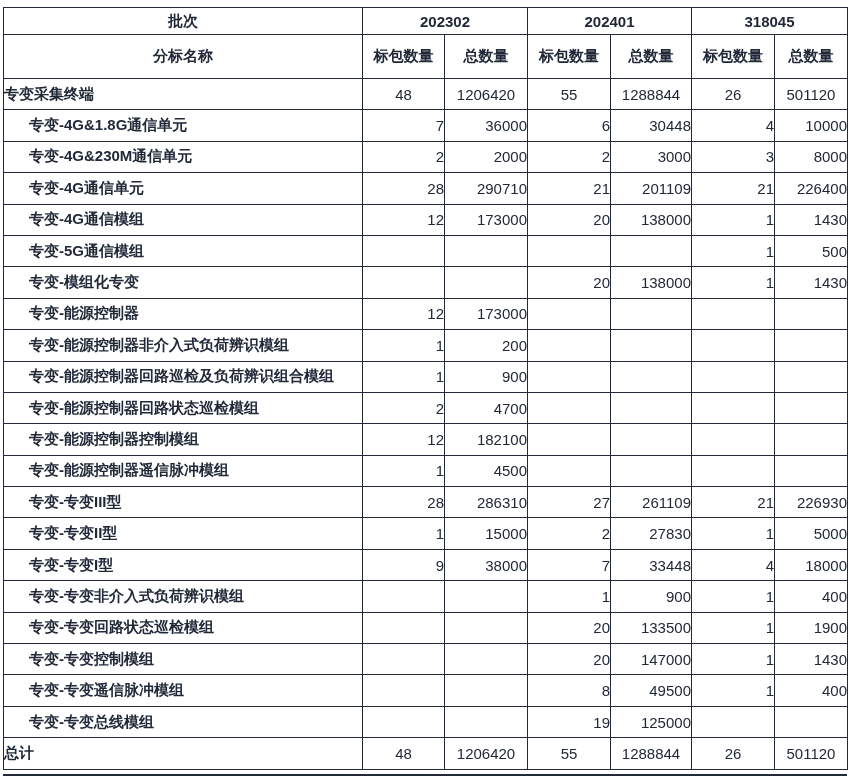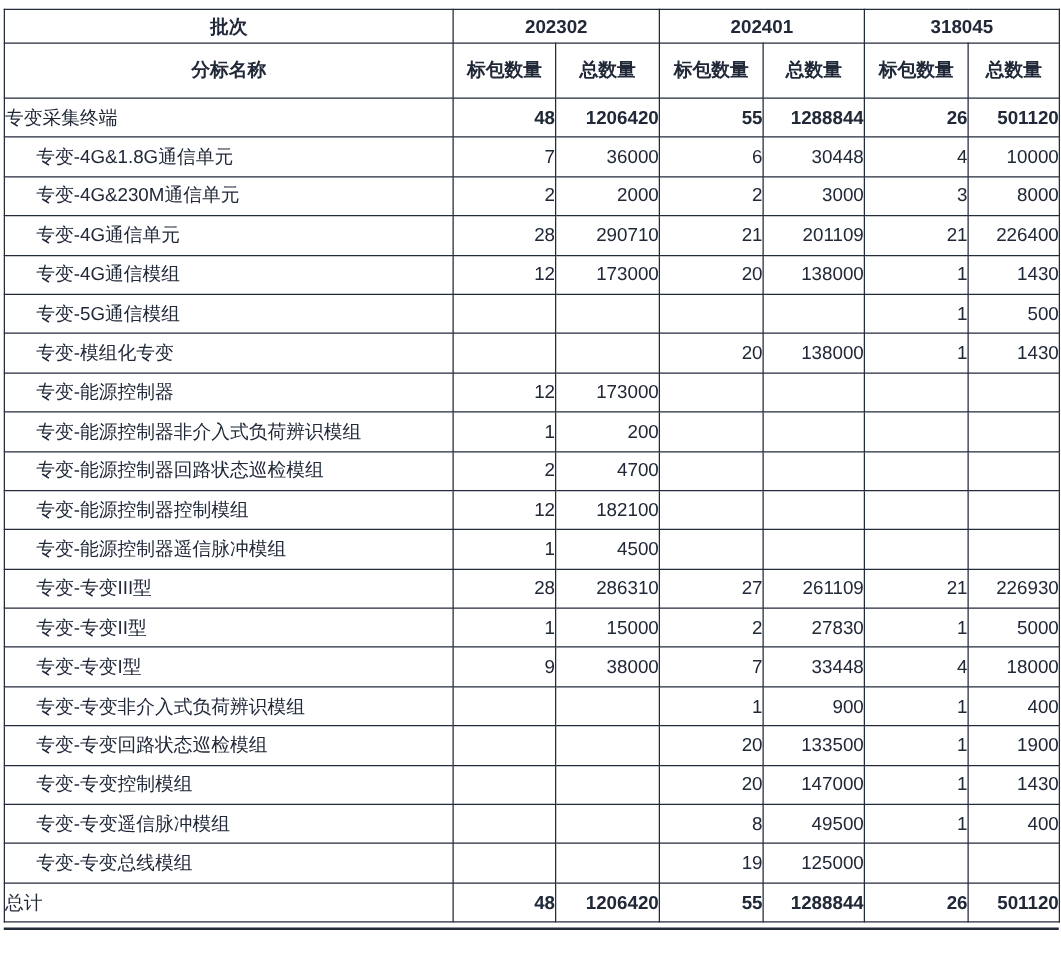--- a/index.html
+++ b/index.html
@@ -14,24 +14,24 @@
   }
   table.grid th, table.grid td{
     border:1.5px solid #232a3a;
     padding:0;overflow:hidden;white-space:nowrap;
     font-size:15px;vertical-align:middle;
   }
   thead tr.r1{height:27px;}
   thead tr.r2{height:44px;}
   tbody tr{height:31.4px;}
   thead th{font-weight:bold;text-align:center;}
-  td.name{text-align:left;padding-left:7px;}
+  td.name{text-align:left;padding-left:7px;font-weight:bold;}
   td.name.lvl1{padding-left:25px;margin-top:16px;}
   td.num{text-align:right;padding-right:8px;}
-  td.num.b{font-weight:bold;}
+  td.num.b{font-weight:normal;text-align:center;}
   .double-rule{
     width:844px;margin-left:3px;height:4px;
     border-bottom:2.5px solid #232a3a;
   }
 </style>
 </head>
 <body>
 
 <div class="page">
   <table class="grid">
@@ -137,20 +137,29 @@
         <tr>
           <td class="name lvl1">专变-能源控制器非介入式负荷辨识模组</td>
           <td class="num">1</td>
           <td class="num">200</td>
           <td class="num"></td>
           <td class="num"></td>
           <td class="num"></td>
           <td class="num"></td>
         </tr>
         <tr>
+          <td class="name lvl1">专变-能源控制器回路巡检及负荷辨识组合模组</td>
+          <td class="num">1</td>
+          <td class="num">900</td>
+          <td class="num"></td>
+          <td class="num"></td>
+          <td class="num"></td>
+          <td class="num"></td>
+        </tr>
+        <tr>
           <td class="name lvl1">专变-能源控制器回路状态巡检模组</td>
           <td class="num">2</td>
           <td class="num">4700</td>
           <td class="num"></td>
           <td class="num"></td>
           <td class="num"></td>
           <td class="num"></td>
         </tr>
         <tr>
           <td class="name lvl1">专变-能源控制器控制模组</td>

